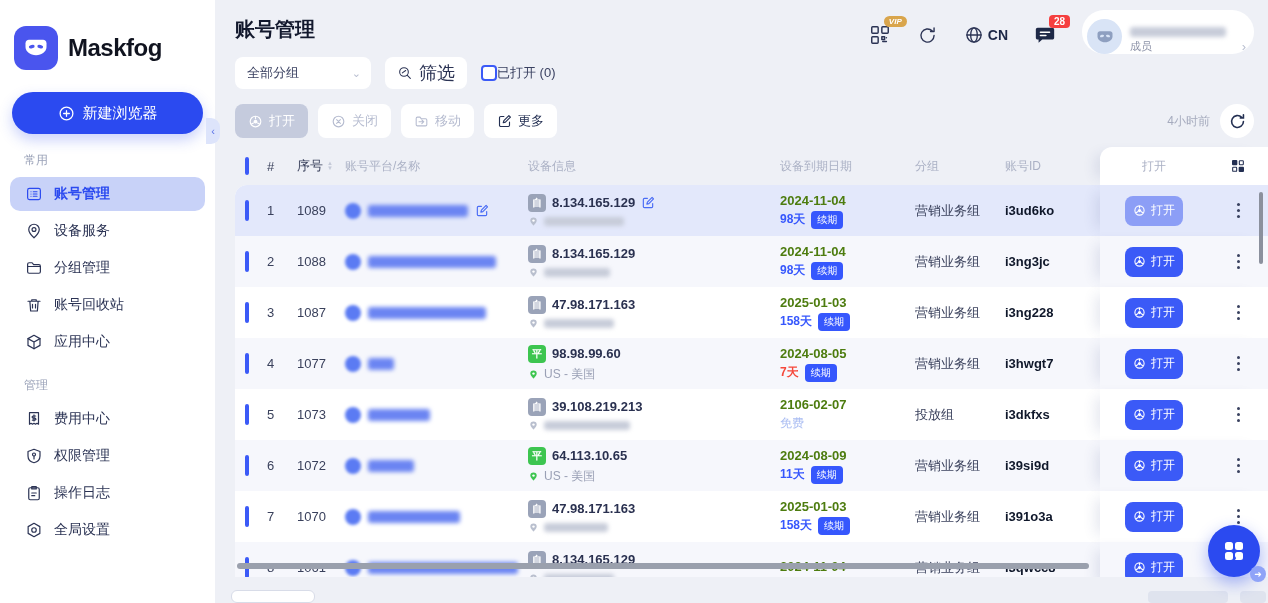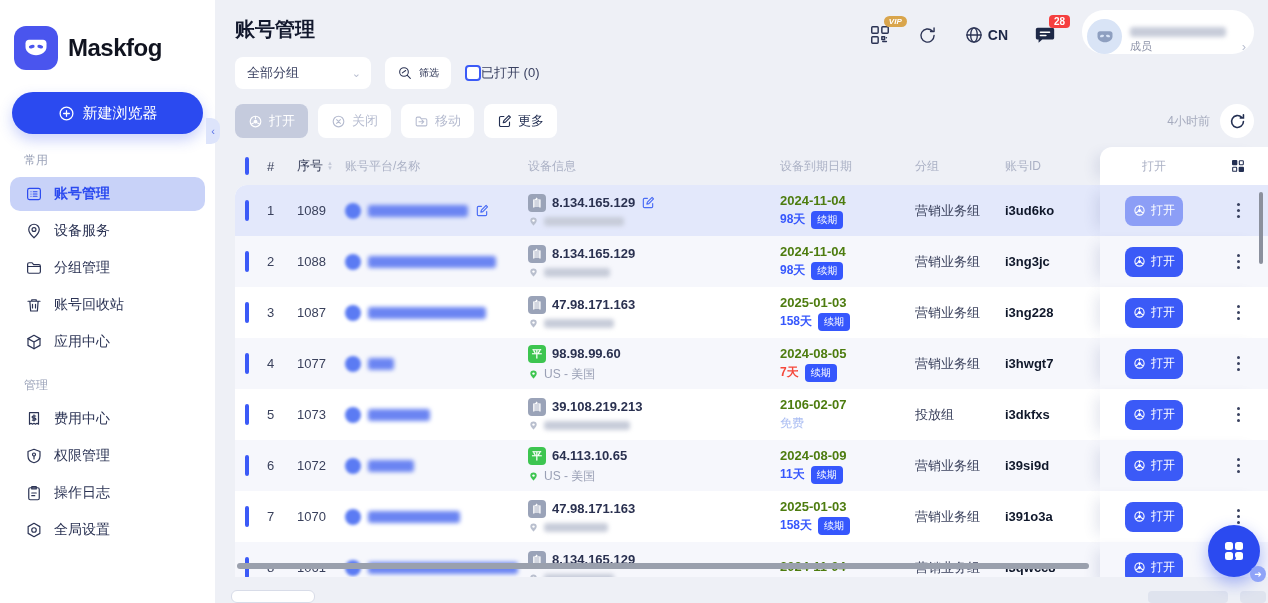--- a/index.html
+++ b/index.html
@@ -34,21 +34,21 @@
   .user-meta { flex:1; }
   .user-role { font-size:11px; color:#8a90a6; margin-top:2px; }
   .chev { color:#b8bed0; font-size:13px; }
   .redact { background:#c7ccd9; border-radius:3px; filter:blur(2px); }
   .redact.blue { background:#6b85f2; }
 
   
   .filter-row { display:flex; align-items:center; gap:14px; margin-top:14px; height:32px; }
   .group-select { width:136px; height:32px; background:#fff; border-radius:8px; display:flex; align-items:center; justify-content:space-between; padding:0 10px 0 12px; font-size:13px; color:#3a4161; cursor:pointer; }
   .sel-chev { color:#b8bed0; font-size:11px; }
-  .filter-btn { height:32px; background:#fff; border-radius:8px; display:flex; align-items:center; gap:6px; padding:0 12px; font-size:10px; color:#2b3354; cursor:pointer; }
+  .filter-btn { height:32px; background:#fff; border-radius:8px; display:flex; align-items:center; gap:6px; padding:0 12px; font-size:18px; color:#2b3354; cursor:pointer; }
   .chk-wrap { display:flex; align-items:center; gap:0; font-size:13px; color:#3a4161; cursor:pointer; }
   .chk { width:16px; height:16px; border:2px solid #3b5af7; border-radius:4px; background:#fff; }
 
   
   .toolbar { display:flex; align-items:center; gap:10px; margin-top:15px; height:34px; padding-right:14px; }
   .tbtn { height:34px; border-radius:8px; display:flex; align-items:center; gap:6px; padding:0 13px; font-size:13px; cursor:pointer; background:#fff; color:#b6bcd0; }
   .tbtn.primary-disabled { background:#c5cbdd; color:#fff; }
   .tbtn.dark { color:#232f52; }
   .refresh-note { margin-left:auto; font-size:12px; color:#a6abbe; }
   .refresh-circle { width:34px; height:34px; border-radius:50%; background:#fff; display:flex; align-items:center; justify-content:center; cursor:pointer; }

